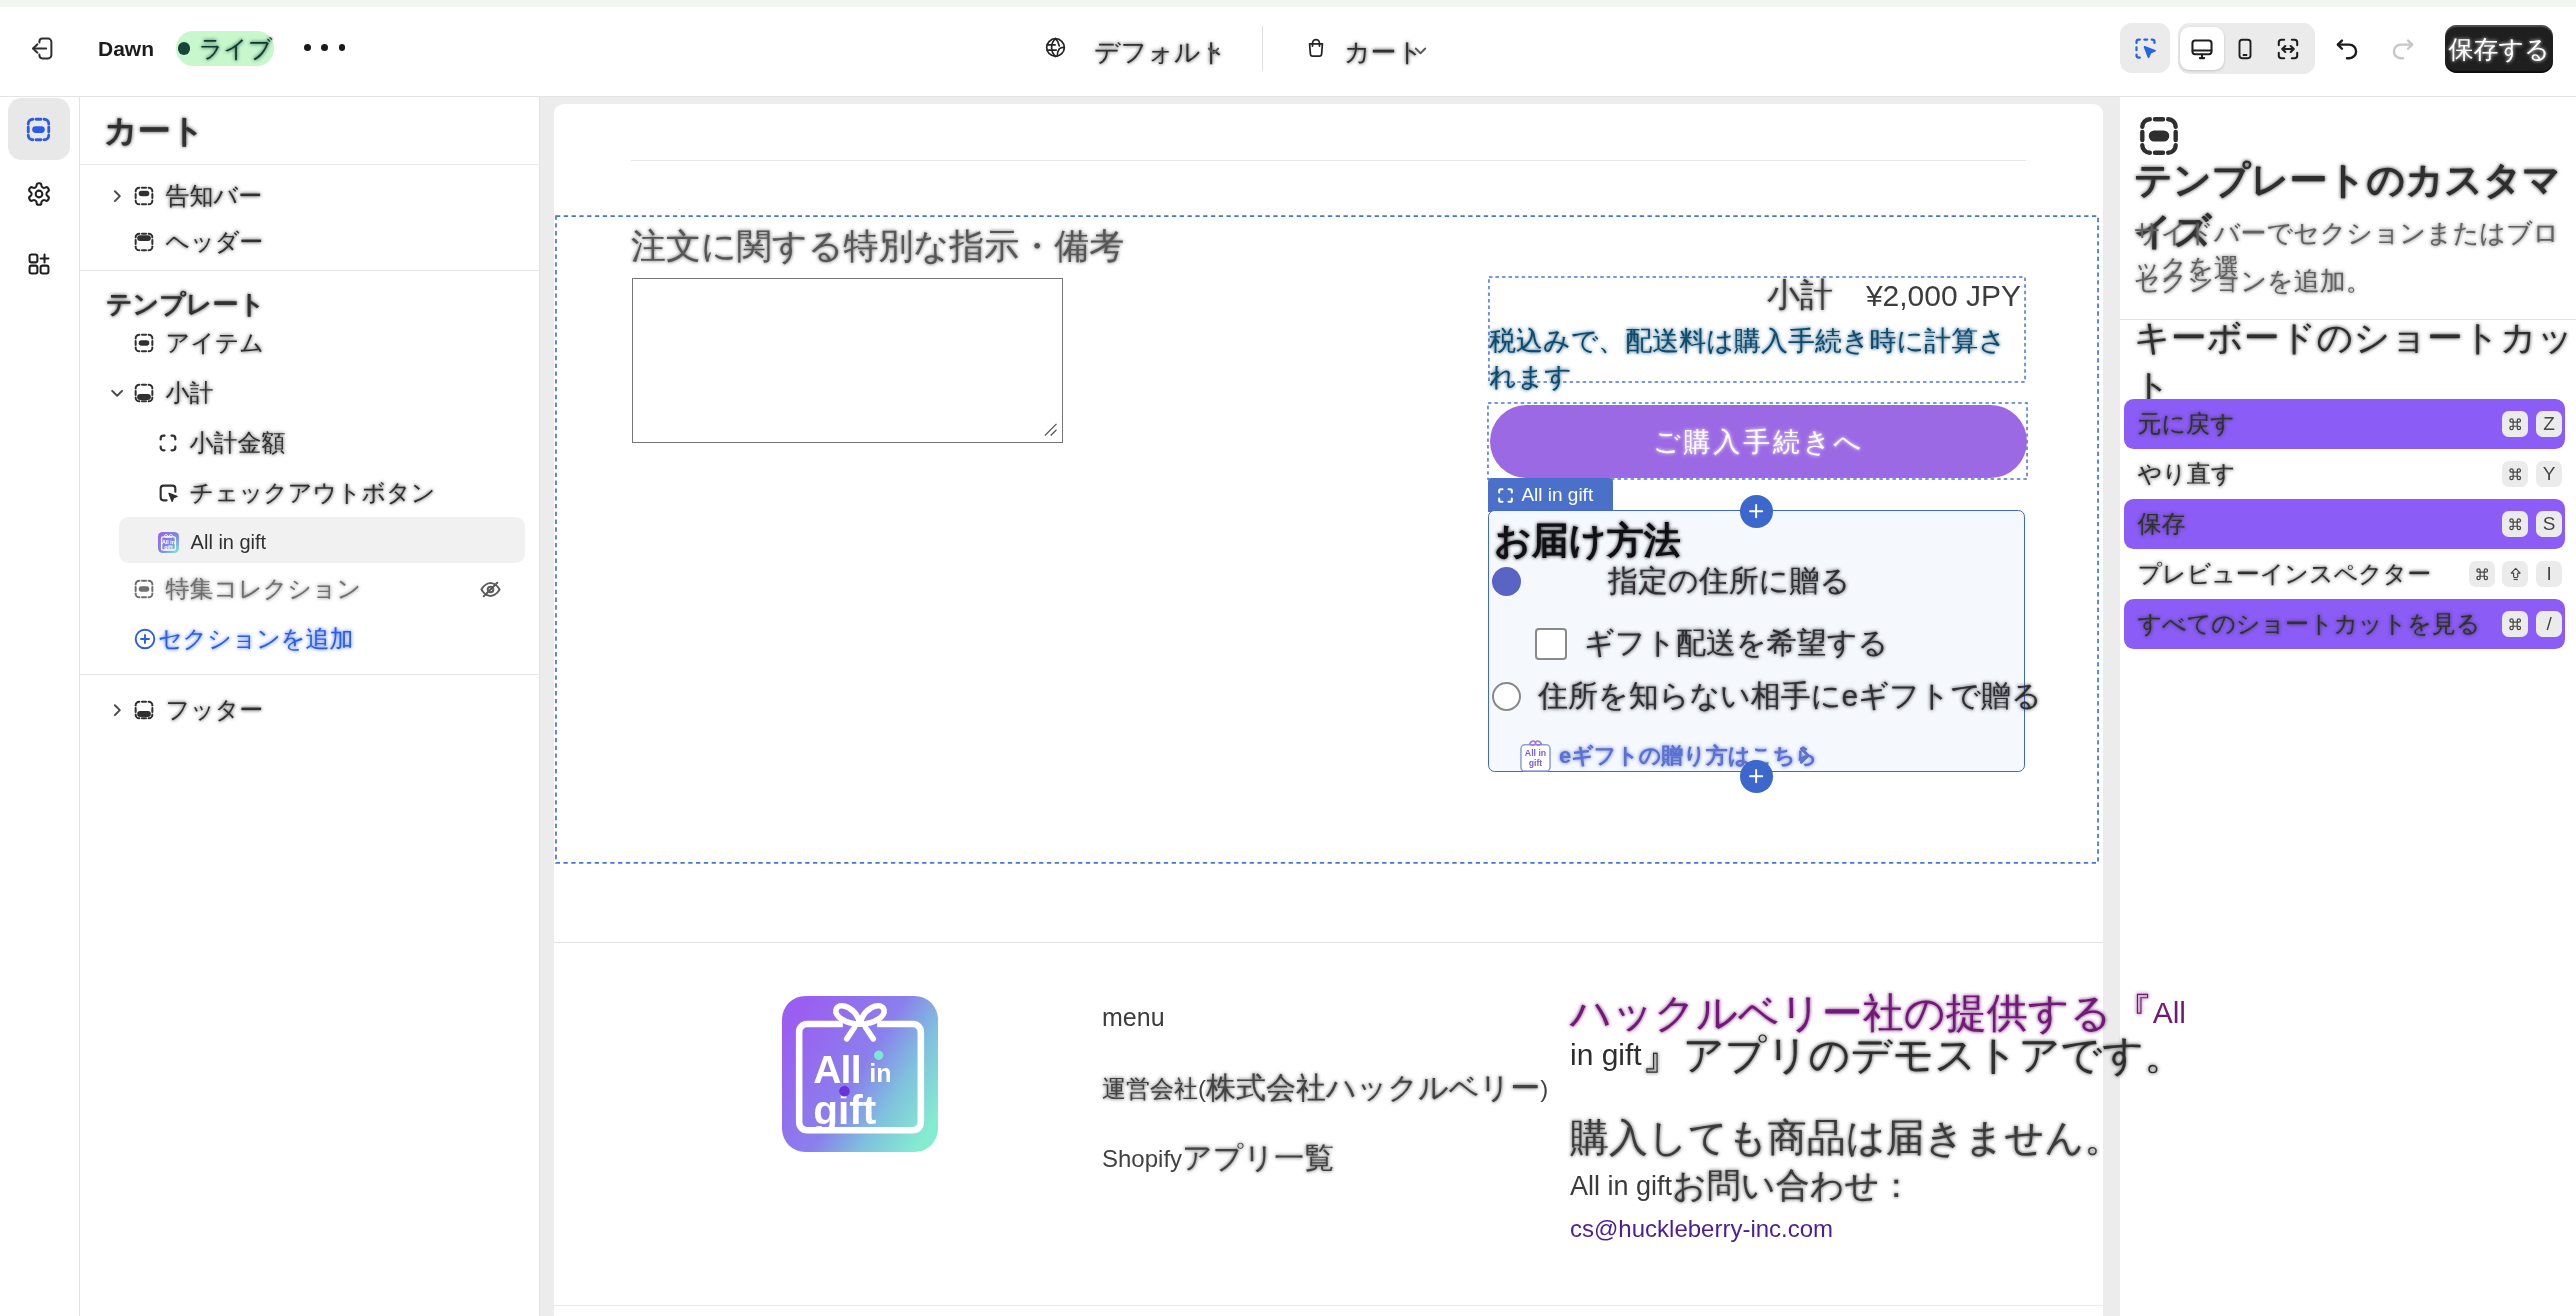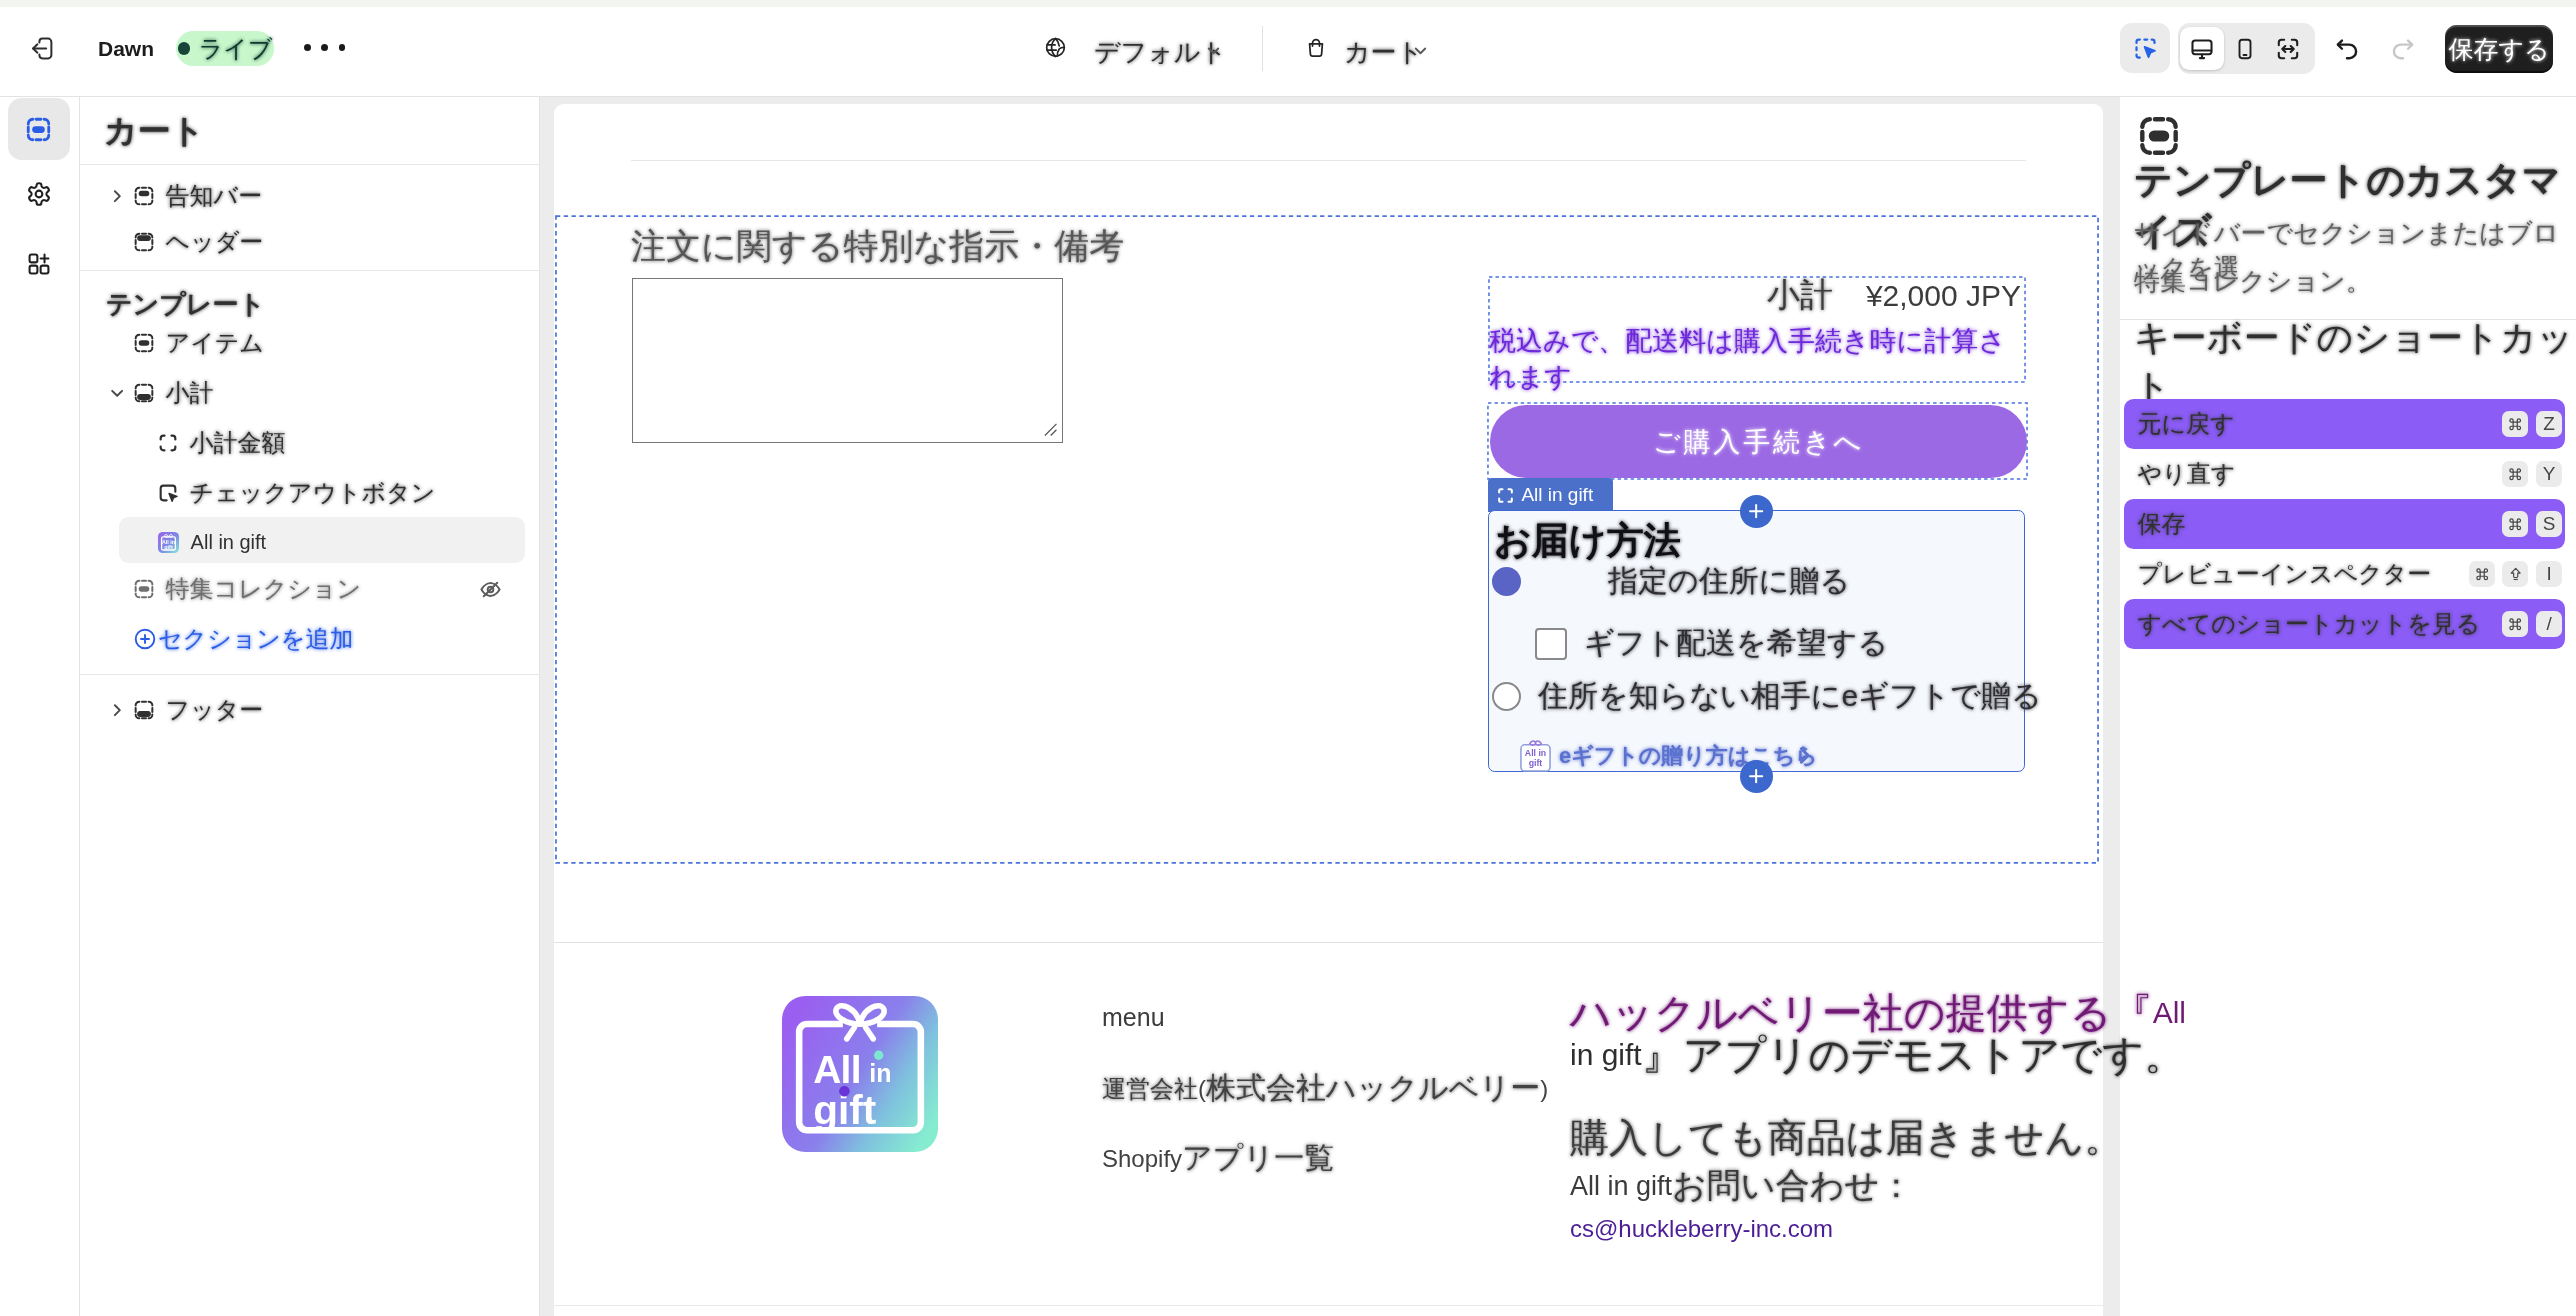--- a/index.html
+++ b/index.html
@@ -251,21 +251,21 @@
 <svg class="abs" style="left:1043px;top:422px" width="15.4" height="15.4" viewBox="0 0 16 16" stroke="#555" stroke-width="1.3">
     <path d="M14 2 2 14M14 8 8 14"></path>
   </svg>
 <svg class="abs" style="left:1488px;top:276px" width="538" height="107" viewBox="0 0 559 111">
     <rect x="1" y="1" width="557" height="109" fill="none" stroke="#4a74dd" stroke-width="1.6" stroke-dasharray="3.6 3.2"></rect>
   </svg>
 <div class="fl" style="left:1489px;top:277px;width:532px;height:37px;justify-content:flex-end;gap:33px">
     <span class="jp" style="font-size:33px;color:#3c3c3c">小計</span>
     <span style="font-size:30px;color:#3c3c3c">¥2,000 JPY</span>
   </div>
-<div class="fl jp" style="left:1489px;top:339px;width:532px;height:39px;justify-content:flex-end;font-size:27px;color:#6d28d9">税込みで、配送料は購入手続き時に計算されます</div>
+<div class="fl jp" style="left:1489px;top:339px;width:532px;height:39px;justify-content:flex-end;font-size:27px;color:#0c4a6e">税込みで、配送料は購入手続き時に計算されます</div>
 <svg class="abs" style="left:1487px;top:402px" width="541" height="78" viewBox="0 0 562 81">
     <rect x="1" y="1" width="560" height="79" fill="none" stroke="#4a74dd" stroke-width="1.6" stroke-dasharray="3.6 3.2"></rect>
   </svg>
 <div class="fl jp" style="left:1490px;top:405px;width:537px;height:73px;background:#9c69e4;border-radius:37px;color:#fff;font-size:27px;justify-content:center;letter-spacing:2.9px">ご購入手続きへ</div>
 <div class="abs" id="aigtag">
     <svg width="19" height="19" viewBox="0 0 24 24" fill="none" stroke="#fff" stroke-width="2.6" stroke-linecap="round">
       <path d="M4 8.2V6a2 2 0 0 1 2-2h2.2M15.8 4H18a2 2 0 0 1 2 2v2.2M20 15.8V18a2 2 0 0 1-2 2h-2.2M8.2 20H6a2 2 0 0 1-2-2v-2.2"></path>
     </svg>
     <span style="font-size:19px;color:#fff">All in gift</span>
   </div>
@@ -329,21 +329,21 @@
 <div class="fl jp" style="left:1570px;top:1117px;height:42px;font-size:39px;color:#3b3b3b">購入しても商品は届きません。</div>
 <div class="fl jp" style="left:1570px;top:1165px;height:42px;font-size:34px;color:#3b3b3b"><span class="nsh" style="font-size:27px">All in gift </span>お問い合わせ：</div>
 <div class="fl" style="left:1570px;top:1208px;height:42px;font-size:24px;color:#4c1d95">cs@huckleberry-inc.com</div>
 
 <svg class="abs" style="left:2137px;top:114px" width="44" height="44" viewBox="0 0 24 24" fill="none" stroke="#2f2f2f" stroke-width="2.4" stroke-linecap="round">
     <path d="M9.8 2.9h4.4M9.8 21.1h4.4M2.9 9.8v4.4M21.1 9.8v4.4M7 2.9h-.1A4 4 0 0 0 2.9 6.9V7M17 2.9h.1a4 4 0 0 1 4 4V7M7 21.1h-.1a4 4 0 0 1-4-4V17M17 21.1h.1a4 4 0 0 0 4-4V17"></path>
     <rect x="6.4" y="9" width="11.2" height="6" rx="3" fill="#2f2f2f" stroke="none"></rect>
   </svg>
 <div class="fl jp" style="left:2134px;top:185px;height:42px;font-size:38px;font-weight:700;color:#2e2e2e">テンプレートのカスタマイズ</div>
 <div class="fl jp" style="left:2134px;top:234px;height:33px;font-size:26px;color:#616161">サイドバーでセクションまたはブロックを選</div>
-<div class="fl jp" style="left:2134px;top:265px;height:33px;font-size:26px;color:#616161">特集コレクション。</div>
+<div class="fl jp" style="left:2134px;top:265px;height:33px;font-size:26px;color:#616161">セクションを追加。</div>
 <div class="abs" style="left:2120px;top:319px;width:456px;height:1px;background:#e3e3e3"></div>
 <div class="fl jp" style="left:2134px;top:342px;height:42px;font-size:36px;font-weight:400;color:#2e2e2e">キーボードのショートカット</div>
 <div class="zrow zebra" style="top:399px">
     <span class="lbl jp">元に戻す</span>
     <div style="display:flex;gap:7.7px">
       <span class="key">
         <svg width="16.4" height="16.4" viewBox="0 0 24 24" fill="none" stroke="#454545" stroke-width="1.8">
           <path d="M9 9h6v6H9zM9 9H6.6A2.4 2.4 0 1 1 9 6.6V9zM15 9V6.6A2.4 2.4 0 1 1 17.4 9H15zM15 15h2.4a2.4 2.4 0 1 1-2.4 2.4V15zM9 15v2.4A2.4 2.4 0 1 1 6.6 15H9z"></path>
         </svg>
       </span>

